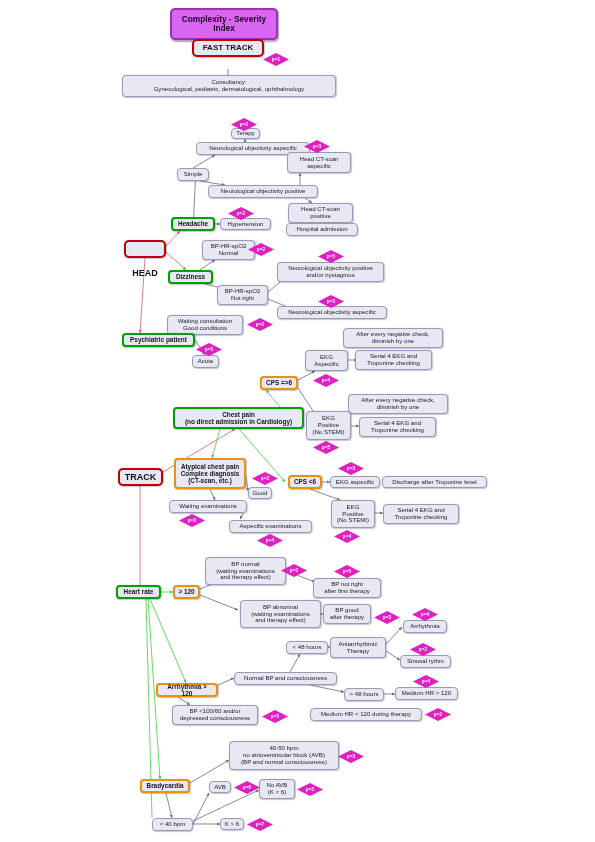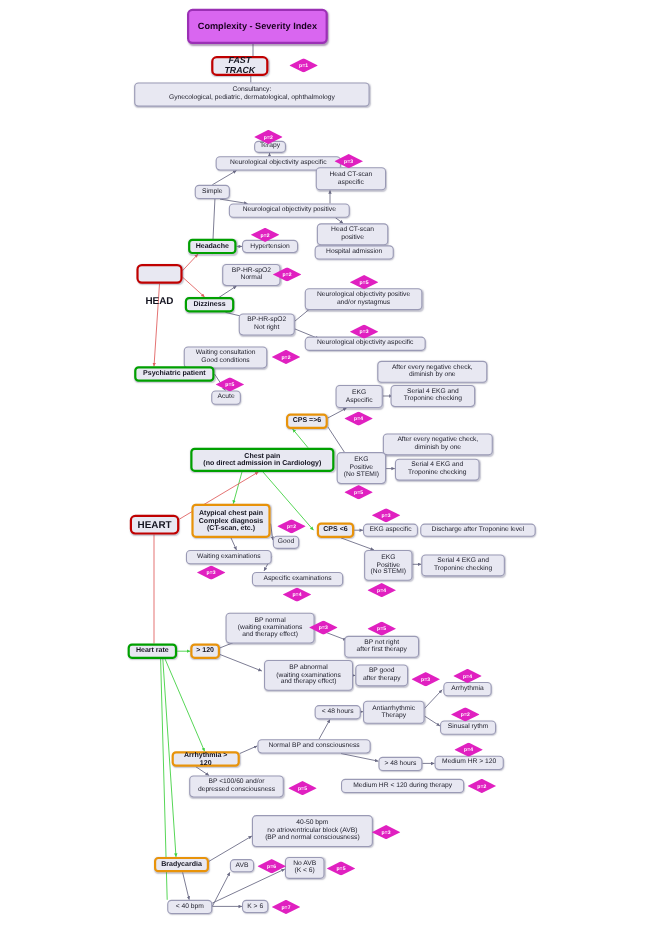--- a/index.html
+++ b/index.html
@@ -102,24 +102,24 @@
         <path d="M384,694 L395,694" stroke="#6b6b85" stroke-width="0.8" fill="none" marker-end="url(#ah-gray)"></path>
         <path d="M178,697 L190,705" stroke="#6b6b85" stroke-width="0.8" fill="none" marker-end="url(#ah-gray)"></path>
         <path d="M190,783 L229,760" stroke="#6b6b85" stroke-width="0.8" fill="none" marker-end="url(#ah-gray)"></path>
         <path d="M166,793 L172,818" stroke="#6b6b85" stroke-width="0.8" fill="none" marker-end="url(#ah-gray)"></path>
         <path d="M193,824 L209,793" stroke="#6b6b85" stroke-width="0.8" fill="none" marker-end="url(#ah-gray)"></path>
         <path d="M193,821 L259,790" stroke="#6b6b85" stroke-width="0.8" fill="none" marker-end="url(#ah-gray)"></path>
         <path d="M193,824 L220,824" stroke="#6b6b85" stroke-width="0.8" fill="none" marker-end="url(#ah-gray)"></path>
       </g>
   </svg>
   <div id="node-layer">
-      <div class="node n-title" style="left: 170px; top: 8px; width: 128px; height: 32px;">
+      <div class="node n-title" style="left: 170px; top: 8px; width: 108px; height: 32px;">
         <span style="white-space: pre-line;">Complexity - Severity Index</span>
       </div>
-      <div class="node n-red small" style="left: 192px; top: 51px; width: 52px; height: 18px; font-style: italic;">
+      <div class="node n-red small" style="left: 192px; top: 39px; width: 72px; height: 18px;">
         <span style="white-space: pre-line;">FAST TRACK</span>
       </div>
       <div class="node " style="left: 122px; top: 75px; width: 214px; height: 22px;">
         <span style="white-space: pre-line;">Consultancy:
 Gynecological, pediatric, dermatological, ophthalmology</span>
       </div>
       <div class="node " style="left: 231px; top: 128px; width: 29px; height: 11px;">
         <span style="white-space: pre-line;">Terapy</span>
       </div>
       <div class="node " style="left: 196px; top: 142px; width: 114px; height: 13px;">
@@ -205,21 +205,21 @@
       </div>
       <div class="node " style="left: 359px; top: 417px; width: 77px; height: 20px;">
         <span style="white-space: pre-line;">Serial 4 EKG and
 Troponine checking</span>
       </div>
       <div class="node n-green" style="left: 173px; top: 407px; width: 131px; height: 22px;">
         <span style="white-space: pre-line;">Chest pain
 (no direct admission in Cardiology)</span>
       </div>
       <div class="node n-red" style="left: 118px; top: 468px; width: 45px; height: 18px;">
-        <span style="white-space: pre-line;">HEART</span>
+        <span style="white-space: pre-line;">TRACK</span>
       </div>
       <div class="node n-orange" style="left: 174px; top: 458px; width: 72px; height: 31px;">
         <span style="white-space: pre-line;">Atypical chest pain
 Complex diagnosis
 (CT-scan, etc.)</span>
       </div>
       <div class="node n-orange" style="left: 288px; top: 475px; width: 34px; height: 14px;">
         <span style="white-space: pre-line;">CPS &lt;6</span>
       </div>
       <div class="node " style="left: 330px; top: 476px; width: 50px; height: 12px;">

